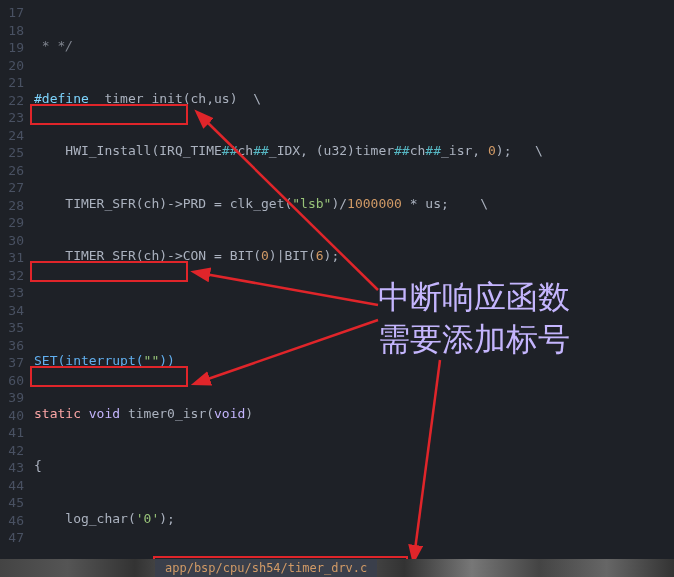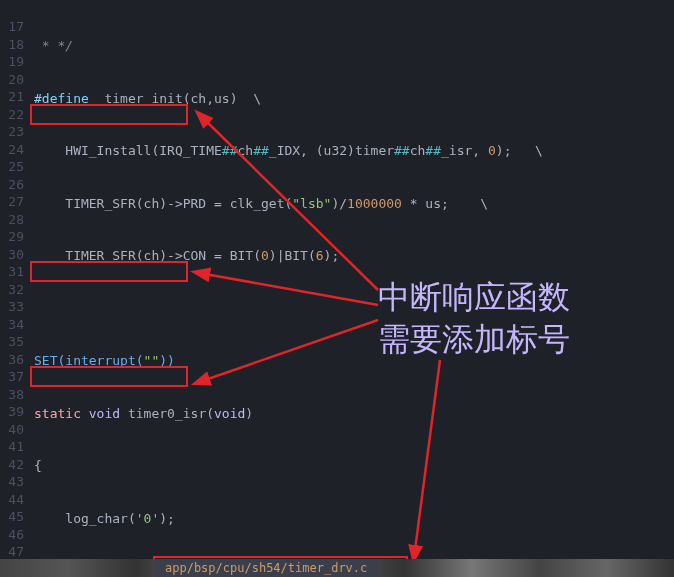--- a/index.html
+++ b/index.html
@@ -16,21 +16,21 @@
 .editor {
   display: flex;
   height: 100%;
 }
 .gutter {
   width: 30px;
   background: #1e2127;
   color: #495162;
   text-align: right;
   padding-right: 6px;
-  padding-top: 18px;
+  padding-top: 4px;
   line-height: 17.5px;
   user-select: none;
 }
 .gutter div { height: 17.5px; }
 .code {
   flex: 1;
   padding-left: 4px;
   padding-top: 2px;
   line-height: 17.5px;
   white-space: pre;
@@ -106,21 +106,21 @@
       <div>28</div>
       <div>29</div>
       <div>30</div>
       <div>31</div>
       <div>32</div>
       <div>33</div>
       <div>34</div>
       <div>35</div>
       <div>36</div>
       <div>37</div>
-      <div>38</div>
+      <div>60</div>
       <div>39</div>
       <div>40</div>
       <div>41</div>
       <div>42</div>
       <div>43</div>
       <div>44</div>
       <div>45</div>
       <div>46</div>
       <div>47</div>
     </div>

